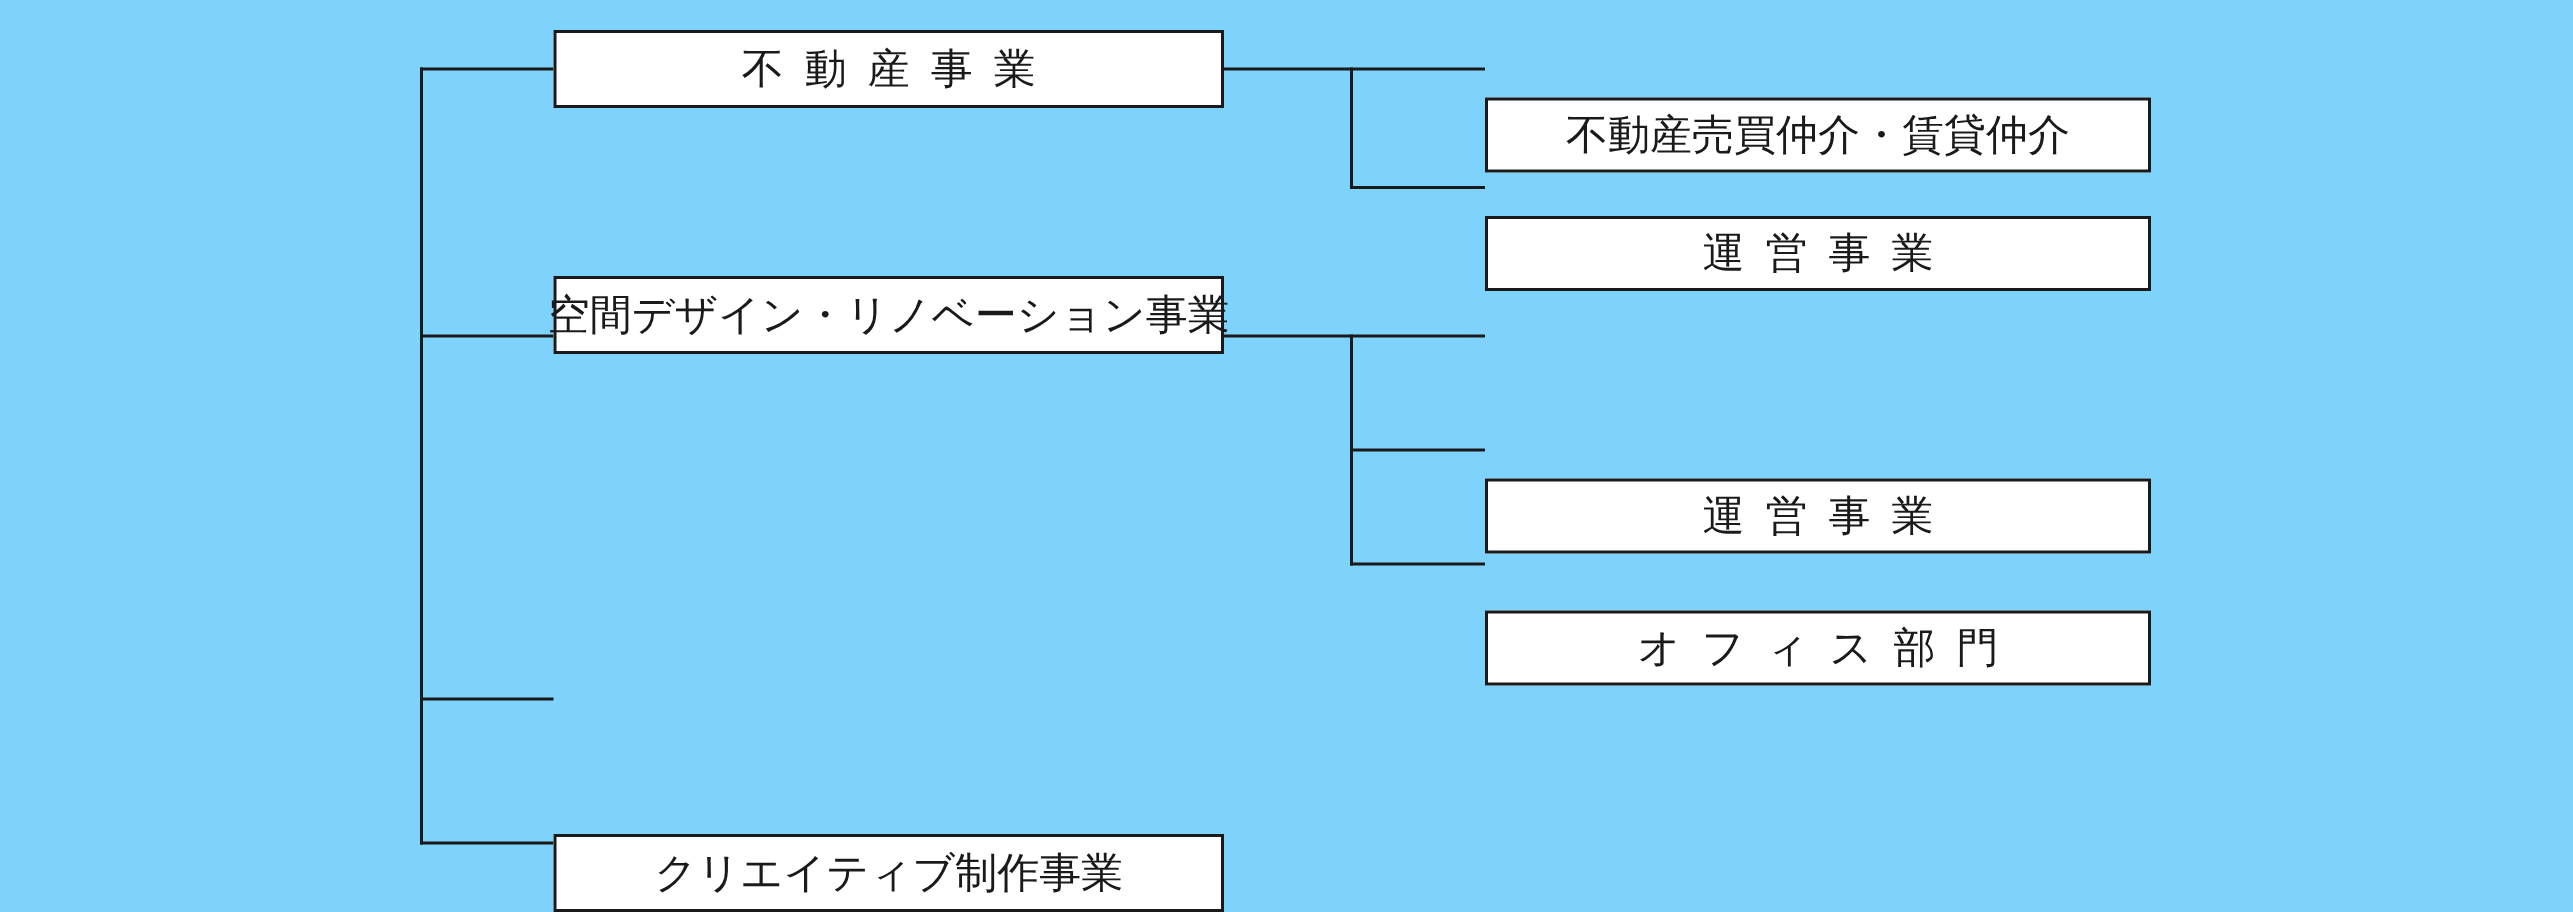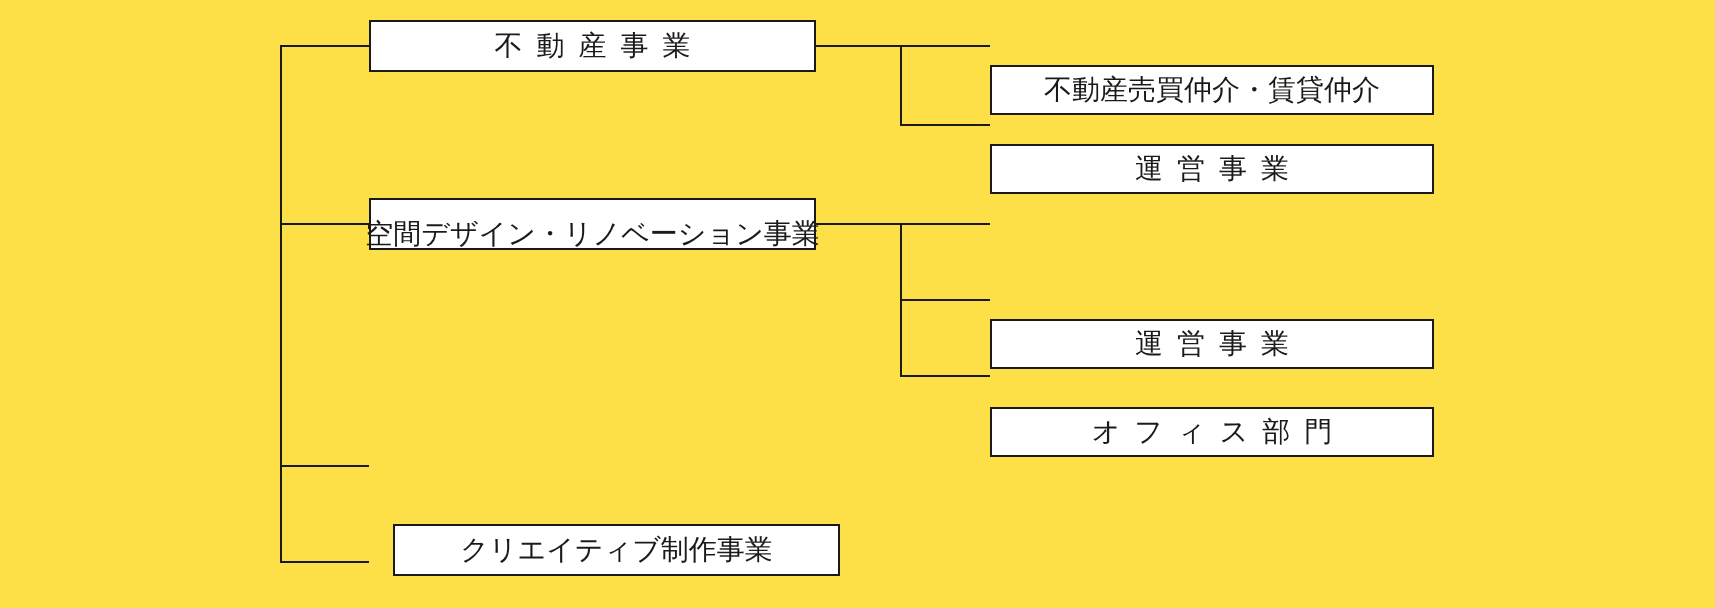--- a/index.html
+++ b/index.html
@@ -4,21 +4,21 @@
 <style>
   html, body {
     margin: 0;
     padding: 0;
     background: #ffffff;
   }
   #stage {
     position: relative;
     width: 1715px;
     height: 608px;
-    background: #fde047;
+    background: #7dd3fc;
     font-family: Liberation Sans, sans-serif;
     color: #1a1a1a;
     overflow: hidden;
   }
   .node {
     position: absolute;
     box-sizing: border-box;
     border: 2px solid #1a1a1a;
     background: #ffffff;
     display: flex;
@@ -27,23 +27,23 @@
     font-size: 28px;
     line-height: 1;
     white-space: nowrap;
   }
   
   .col1 { left: 369px; width: 447px; height: 52px; }
   
   .col2 { left: 990px; width: 444px; height: 50px; margin-top: 44px; }
 
   #node-b1 { top: 20px; }
-  #node-b2 { top: 198px; align-items: flex-end; }
+  #node-b2 { top: 184px; }
   #node-b3 { top: 440px; }
-  #node-b4 { top: 524px; margin-left: 24px; }
+  #node-b4 { top: 556px; }
 
   #node-c1 { top: 21px; }
   #node-c2 { top: 100px; }
   #node-c3 { top: 199px; }
   #node-c4 { top: 275px; }
   #node-c5 { top: 363px; }
 
   
   .spaced .label {
     letter-spacing: 0.5em;

